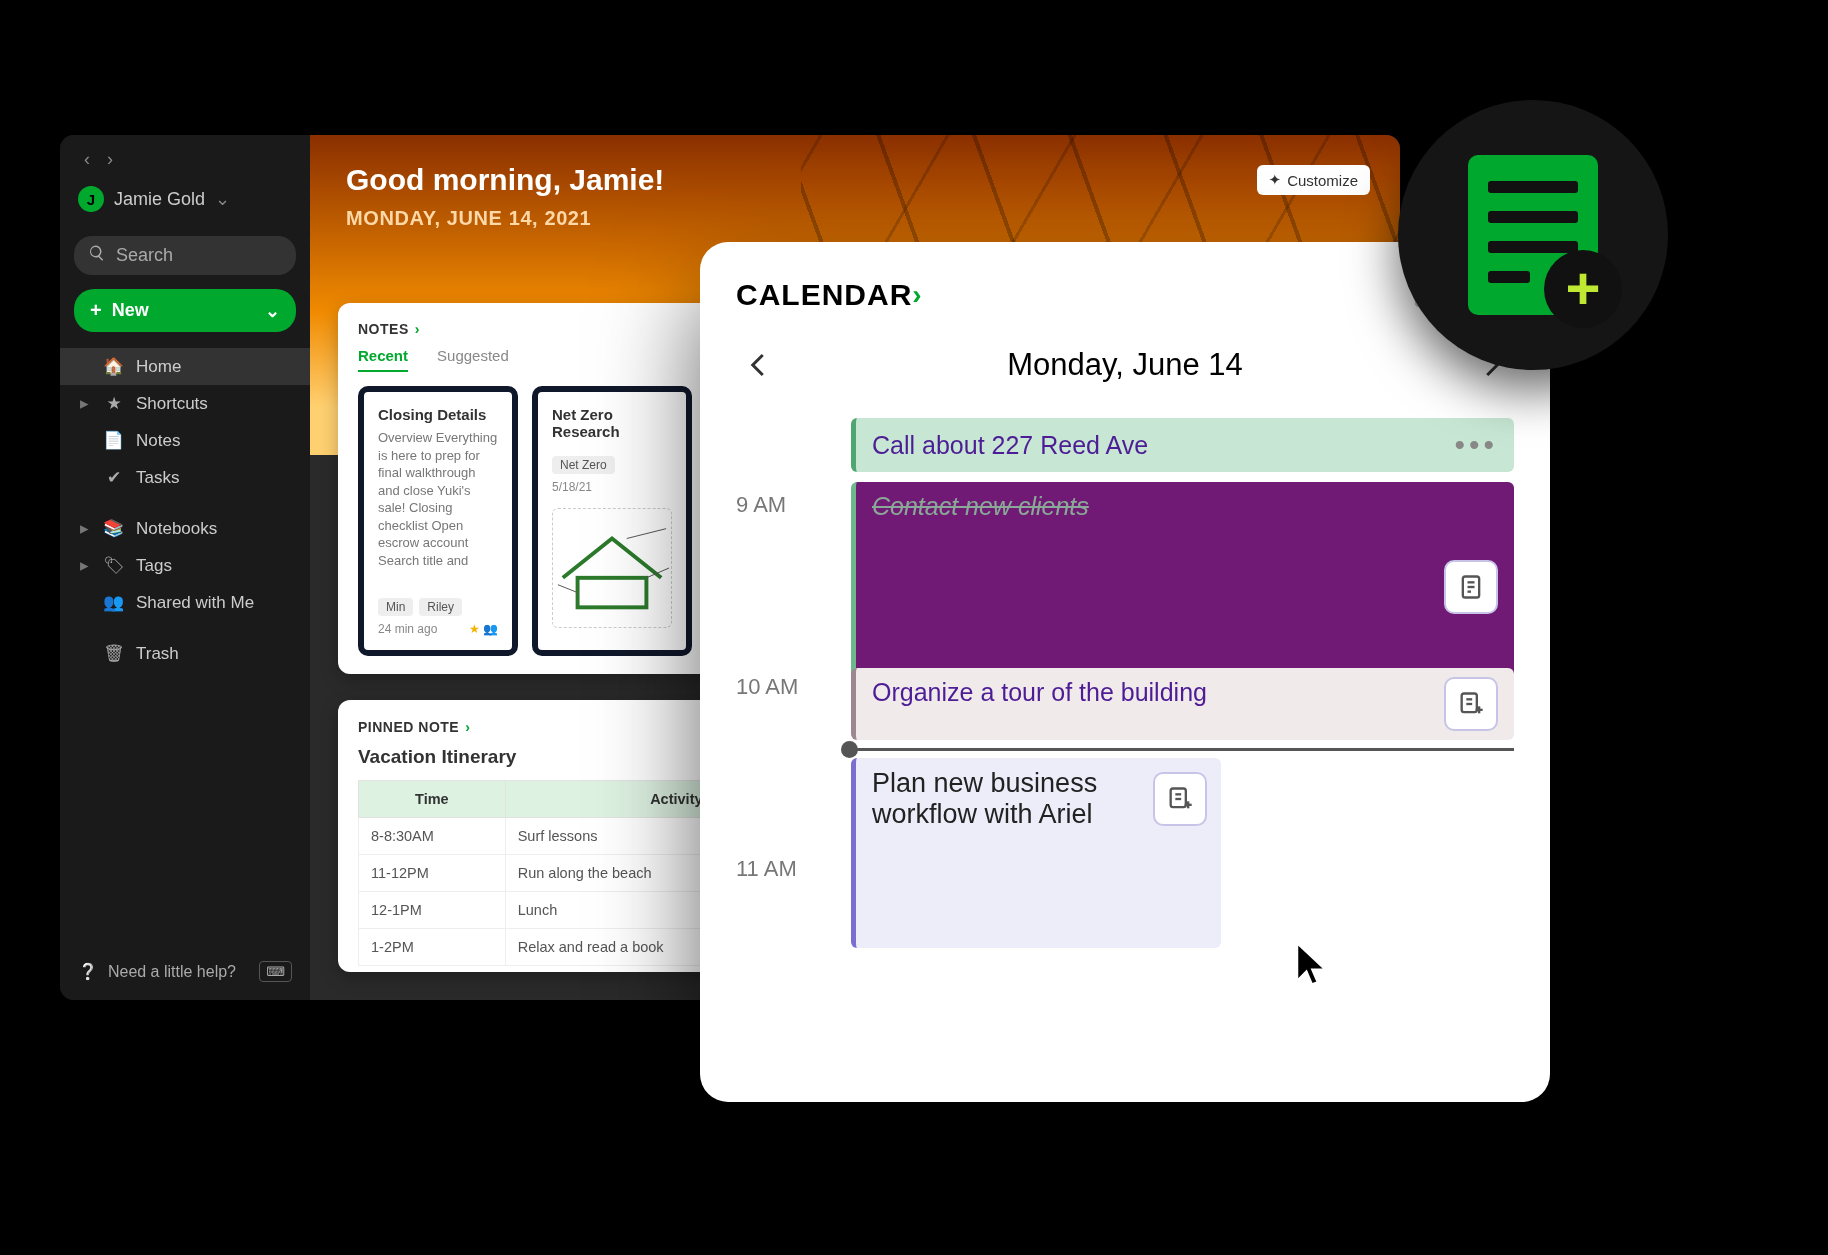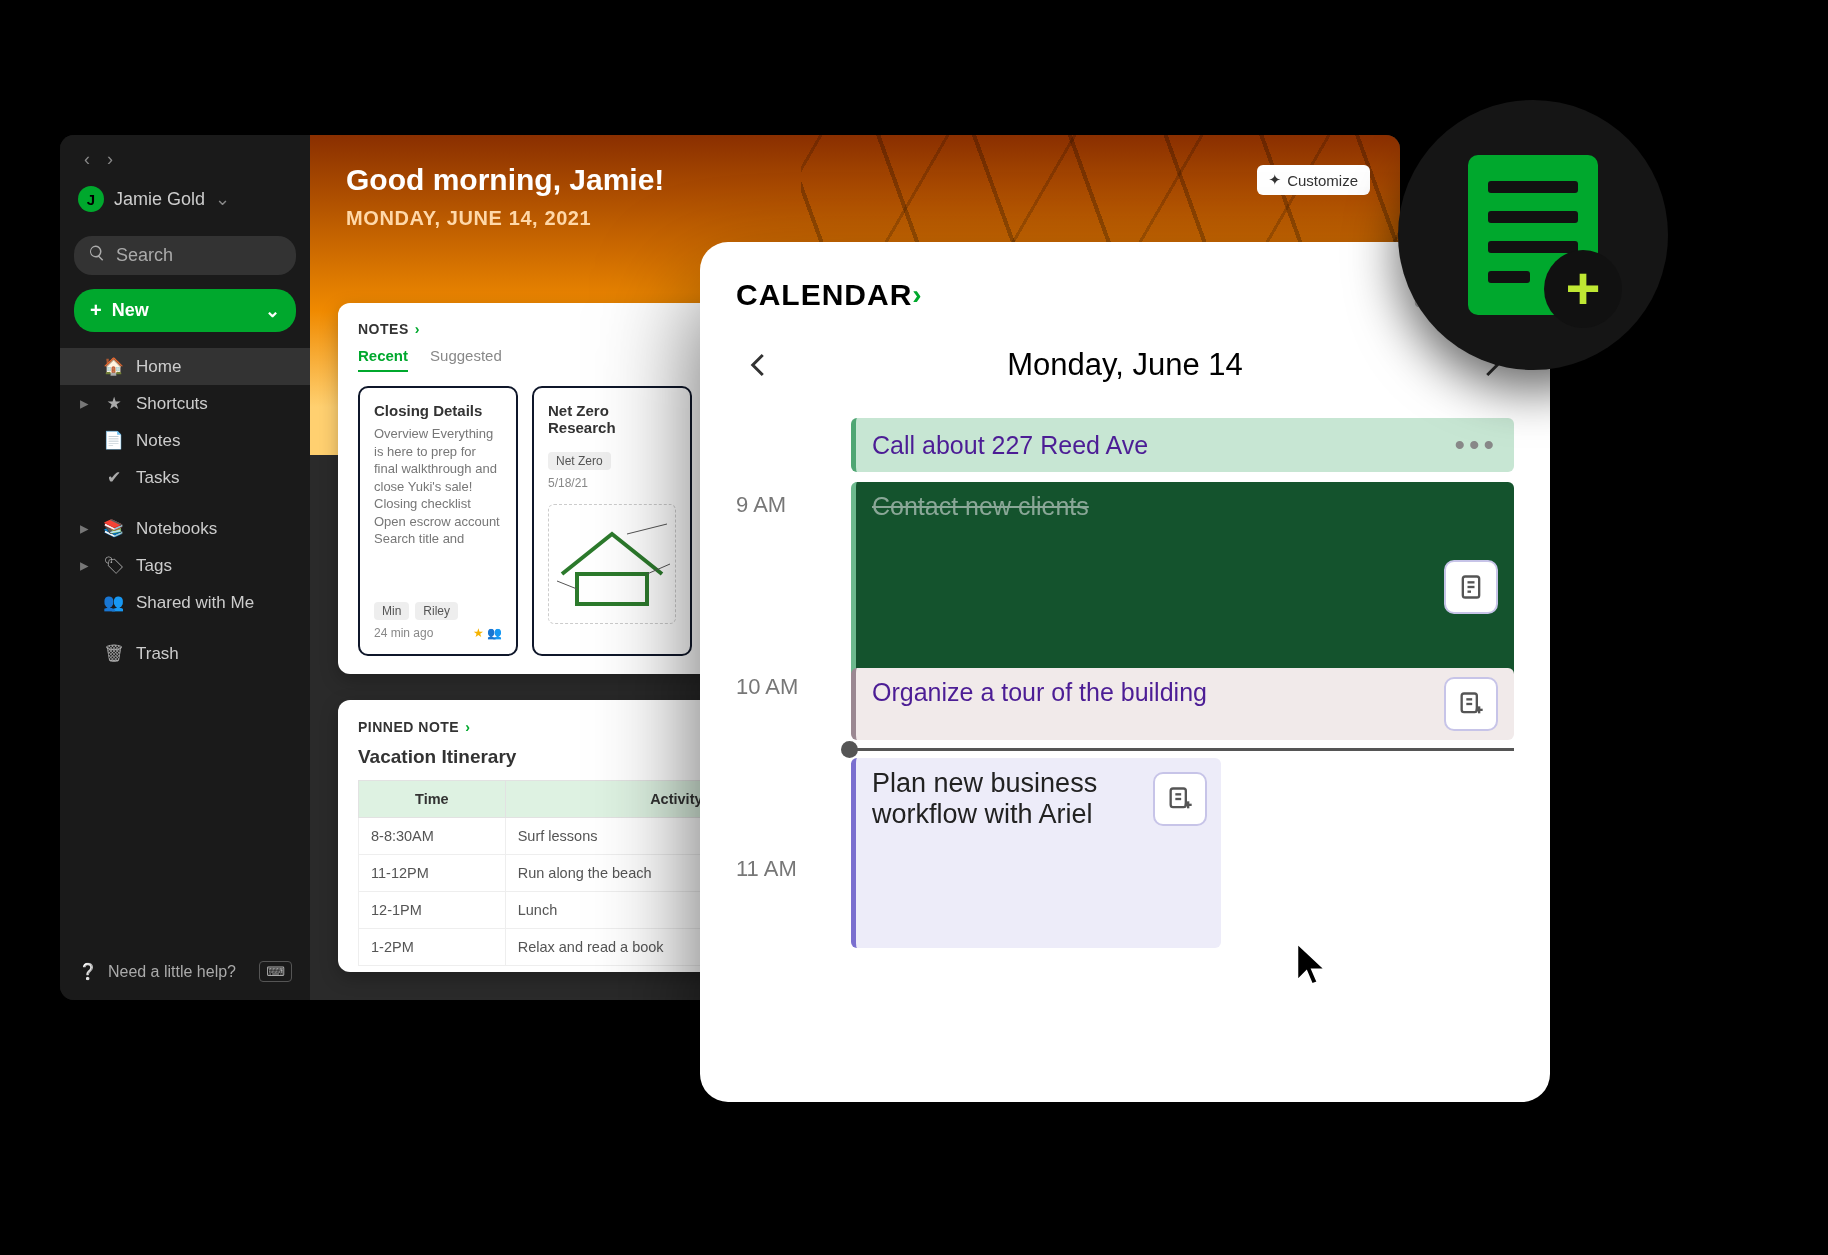--- a/index.html
+++ b/index.html
@@ -43,25 +43,25 @@
   .greet { position:relative; padding: 28px 36px; color:#fff; }
   .greet h1 { font-size:30px; font-weight:600; }
   .greet .date { margin-top:10px; font-size:20px; letter-spacing:.6px; font-weight:600; color:#ffd8a8; }
   .customize { position:absolute; right:30px; top:30px; background:#fff; color:#333; border-radius:6px; padding:6px 12px; font-size:15px; display:flex; align-items:center; gap:6px; }
 
   .widgets { position:absolute; left:28px; right:28px; top:168px; display:flex; gap:26px; }
   .card { background:#fff; border-radius:12px; box-shadow:0 6px 18px rgba(0,0,0,.25); padding:18px 20px; color:#333; }
   .card-notes { width: 530px; }
   .card h3 { font-size:14px; font-weight:700; letter-spacing:.5px; color:#333; display:flex; align-items:center; gap:6px; }
   .card h3 .arrow { color:#00a82d; }
-  .tabs { display:flex; gap:22px; margin:10px 0 14px; font-size:15px; }
+  .tabs { display:flex; gap:29px; margin:10px 0 14px; font-size:15px; }
   .tabs .tab { color:#888; padding-bottom:6px; }
   .tabs .tab.active { color:#00a82d; border-bottom:2px solid #00a82d; font-weight:600; }
   .ncards { display:flex; gap:14px; }
-  .ncard { width:160px; height:270px; border:2px solid #0f172a; border-radius:10px; padding:14px; font-size:13px; display:flex; flex-direction:column; overflow:hidden; }
+  .ncard { width:160px; height:270px; border:6px solid #0f172a; border-radius:10px; padding:14px; font-size:13px; display:flex; flex-direction:column; overflow:hidden; }
   .ncard .title { font-weight:600; font-size:15px; margin-bottom:6px; }
   .ncard .body { color:#777; line-height:1.35; flex:1; overflow:hidden; }
   .ncard .tags { display:flex; gap:6px; margin:10px 0 6px; }
   .tag { background:#eee; border-radius:4px; padding:2px 8px; font-size:12px; color:#555; }
   .ncard .foot { display:flex; align-items:center; justify-content:space-between; color:#888; font-size:12px; }
   .star { color:#f5b301; }
   .share { color:#00a82d; }
   .house { height:120px; border:1px dashed #ccc; border-radius:6px; margin-top:8px; display:flex; align-items:center; justify-content:center; }
   .house svg { width:120px; height:90px; }
 
@@ -93,21 +93,21 @@
   .cal-grid { position:relative; margin-top:30px; height:640px; }
   .timecol { position:absolute; left:0; top:0; bottom:0; width:110px; color:#777; font-size:22px; }
   .timelabel { position:absolute; left:0; }
   .evcol { position:absolute; left:115px; right:0; top:0; bottom:0; }
 
   .ev { position:absolute; left:0; right:0; border-radius:6px; padding:10px 16px; font-size:25px; display:flex; align-items:flex-start; }
   .ev .txt { flex:1; padding-right:10px; color:#4c1d95; }
   .ev .act { width:54px; height:54px; border:2px solid #c7c4e8; border-radius:10px; background:#fff; display:flex; align-items:center; justify-content:center; align-self:center; }
   .ev .dots { align-self:center; font-size:30px; letter-spacing:4px; color:#888; }
   .ev-allday { background:#c7e6d3; border-left:5px solid #4fa673; height:54px; align-items:center; }
-  .ev-9a { top:64px; height:210px; background:#14532d; border-left:5px solid #6db98d; }
+  .ev-9a { top:64px; height:210px; background:#701a75; border-left:5px solid #6db98d;font-style:italic; }
   .ev-9a .txt { text-decoration:line-through; color:#8aa797; }
   .ev-10 { top:250px; height:72px; background:#f1eaea; border-left:5px solid #9b8892; }
   .nowline { position:absolute; left:0; right:0; top:330px; height:3px; background:#555; }
   .nowline::before { content:''; position:absolute; left:-10px; top:-7px; width:17px; height:17px; border-radius:50%; background:#555; }
   .ev-plan { top:340px; width:370px; left:0; height:190px; background:#edecf9; border-left:5px solid #7a6fcf; }
   .ev-plan .txt { font-size:27px; color:#222; }
   .ev-plan .act { position:absolute; right:14px; top:14px; }
   .ev-show { top:414px; left:390px; right:0; height:116px; background:#eeedfa; border-left:5px solid #7a6fcf; }
   .ev-show .txt { font-size:27px; color:#222; }
 

